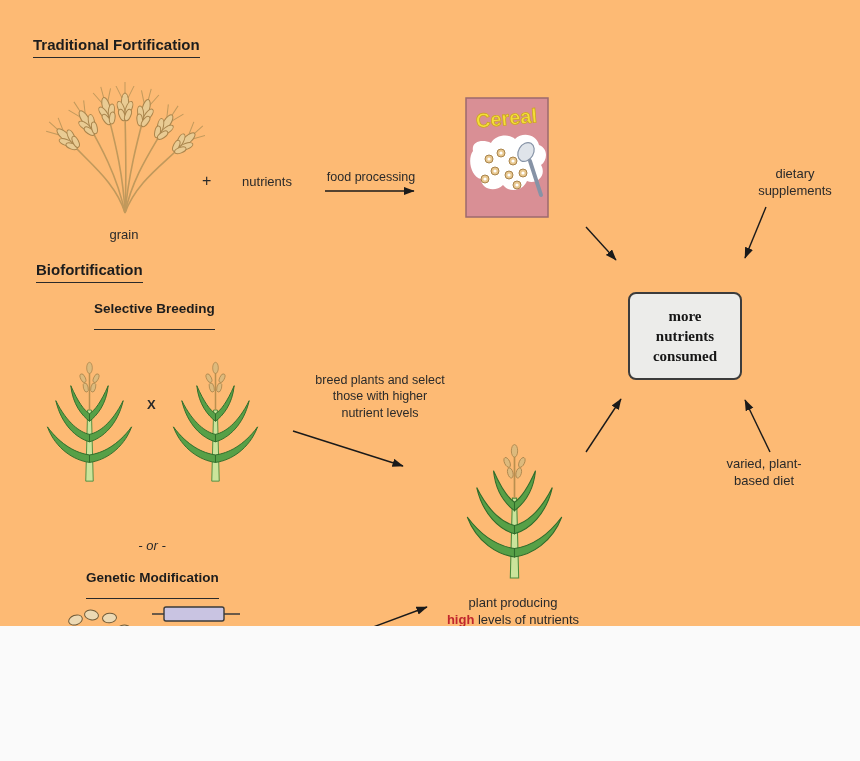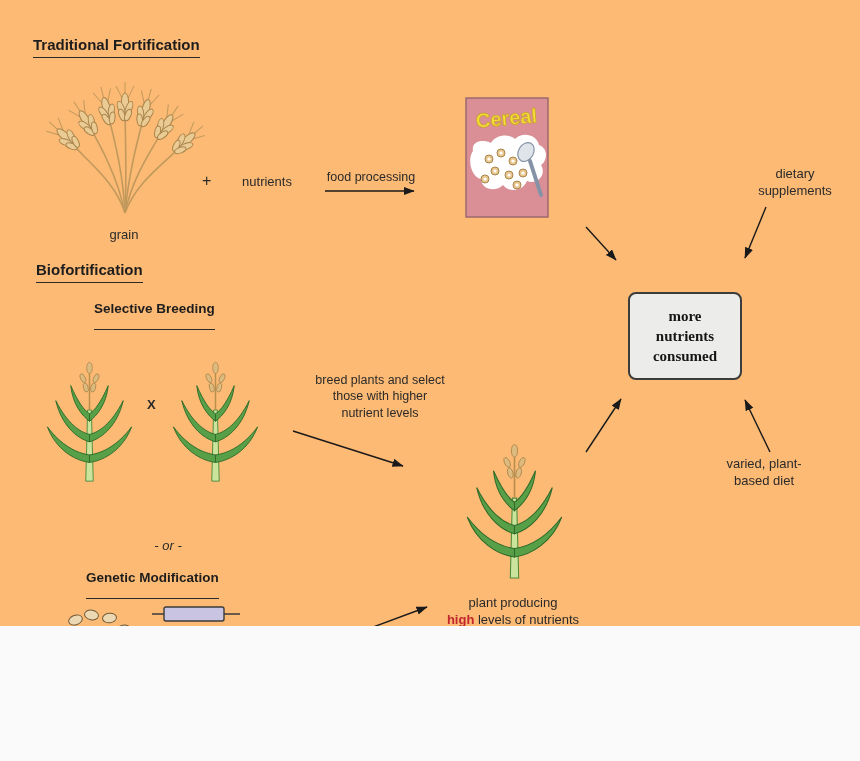--- a/index.html
+++ b/index.html
@@ -149,21 +149,21 @@
   <svg class="abs" style="left:42px;top:352px" width="95" height="131" viewBox="0 0 100 140">
     <use href="#corn"></use>
   </svg>
   <div class="abs cross" style="left:147px;top:397px">X</div>
   <svg class="abs" style="left:168px;top:352px" width="95" height="131" viewBox="0 0 100 140">
     <g transform="translate(100,0) scale(-1,1)">
         <use href="#corn"></use>
       </g>
   </svg>
 
-  <div class="abs or" style="left:128px;top:538px;width:80px">- or -</div>
+  <div class="abs or" style="left:112px;top:538px;width:80px">- or -</div>
 
   <svg class="abs" style="left:62px;top:606px" width="75" height="62" viewBox="0 0 72 62">
     <g fill="#ecd9b4" stroke="#6f5b39" stroke-width="1">
       <ellipse cx="12" cy="14" rx="7" ry="4.8" transform="rotate(-20 12 14)"></ellipse>
       <ellipse cx="28" cy="9" rx="7" ry="4.8" transform="rotate(10 28 9)"></ellipse>
       <ellipse cx="46" cy="12" rx="7" ry="4.8" transform="rotate(-5 46 12)"></ellipse>
       <ellipse cx="9" cy="30" rx="7" ry="4.8" transform="rotate(15 9 30)"></ellipse>
       <ellipse cx="26" cy="27" rx="7" ry="4.8" transform="rotate(-30 26 27)"></ellipse>
       <ellipse cx="44" cy="29" rx="7" ry="4.8" transform="rotate(20 44 29)"></ellipse>
       <ellipse cx="60" cy="24" rx="7" ry="4.8" transform="rotate(-10 60 24)"></ellipse>

